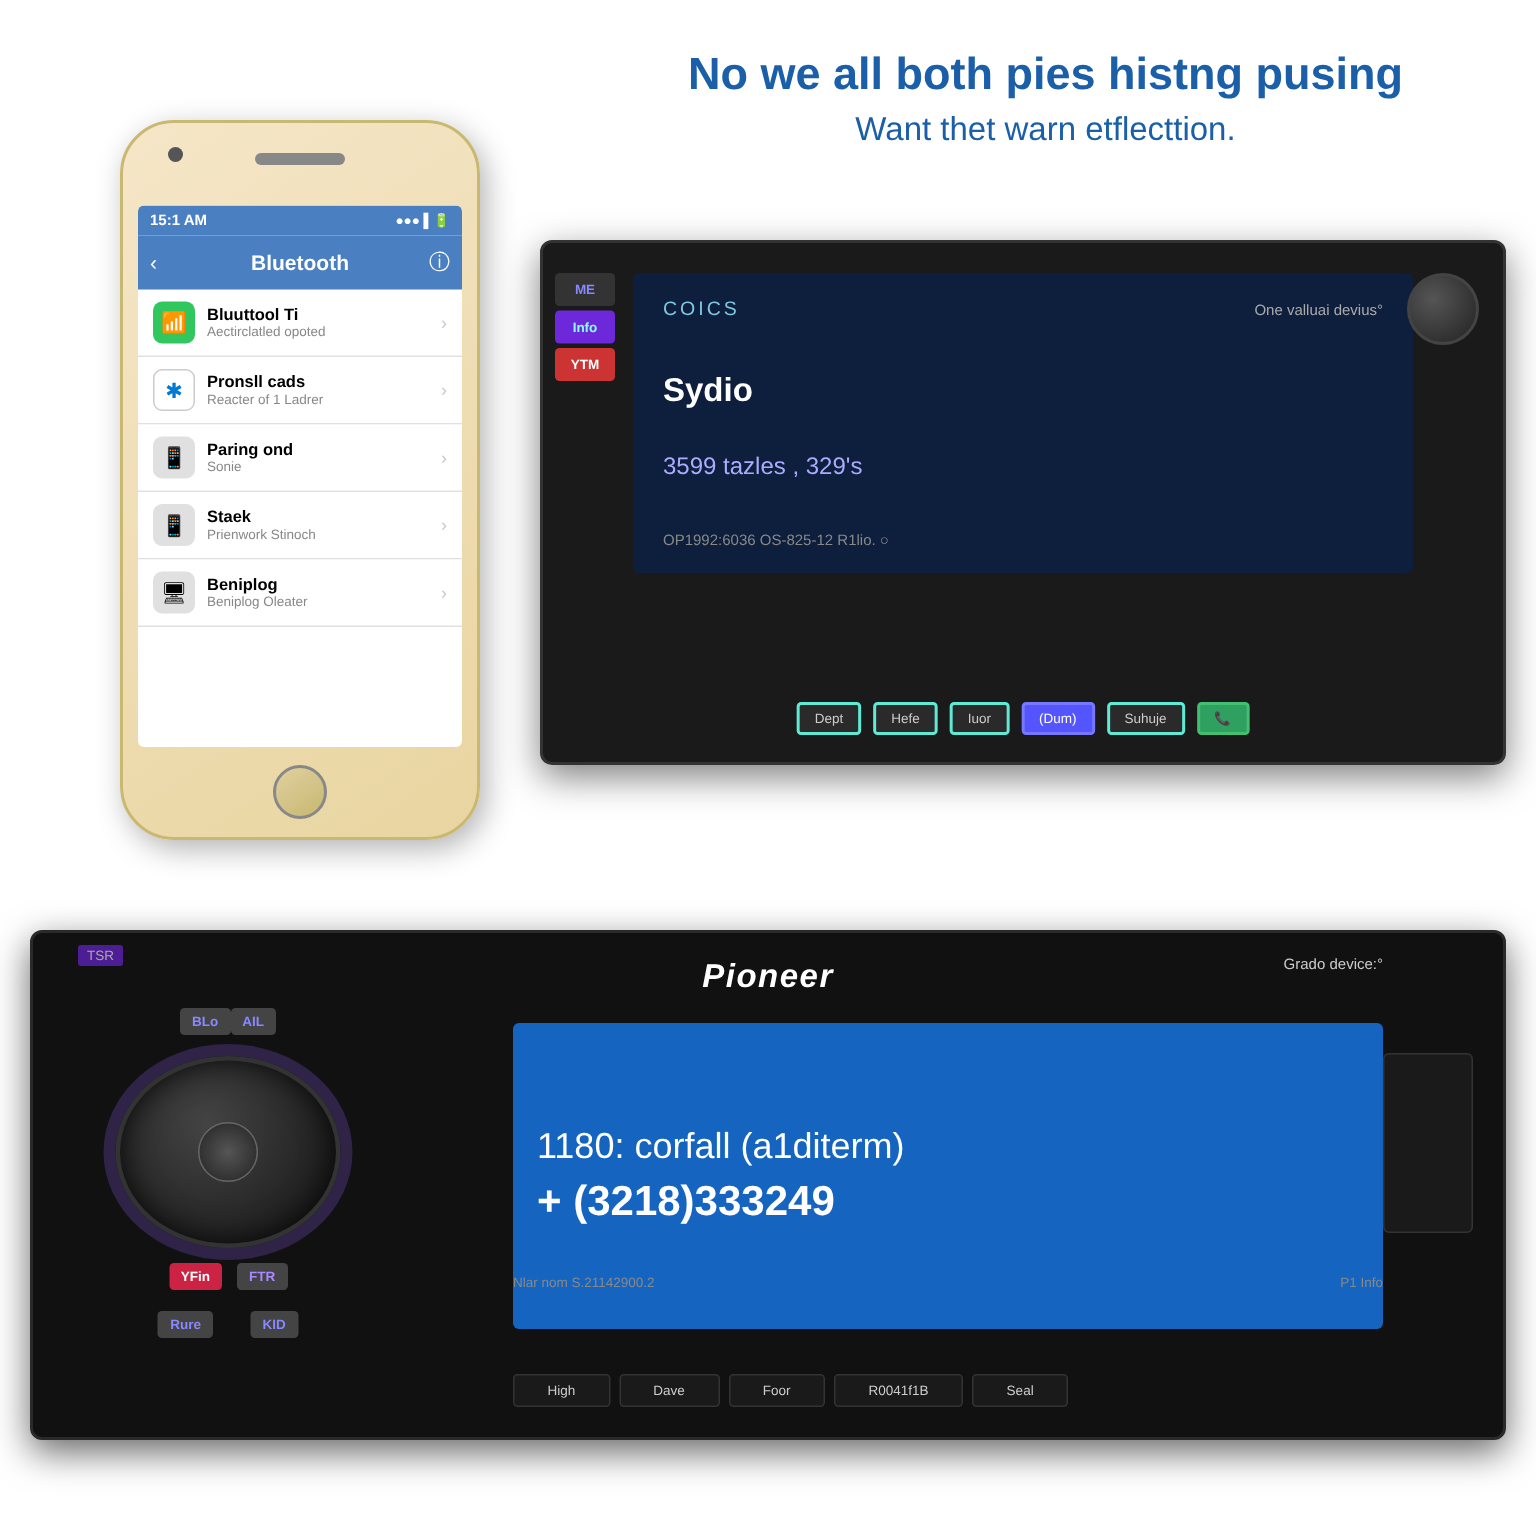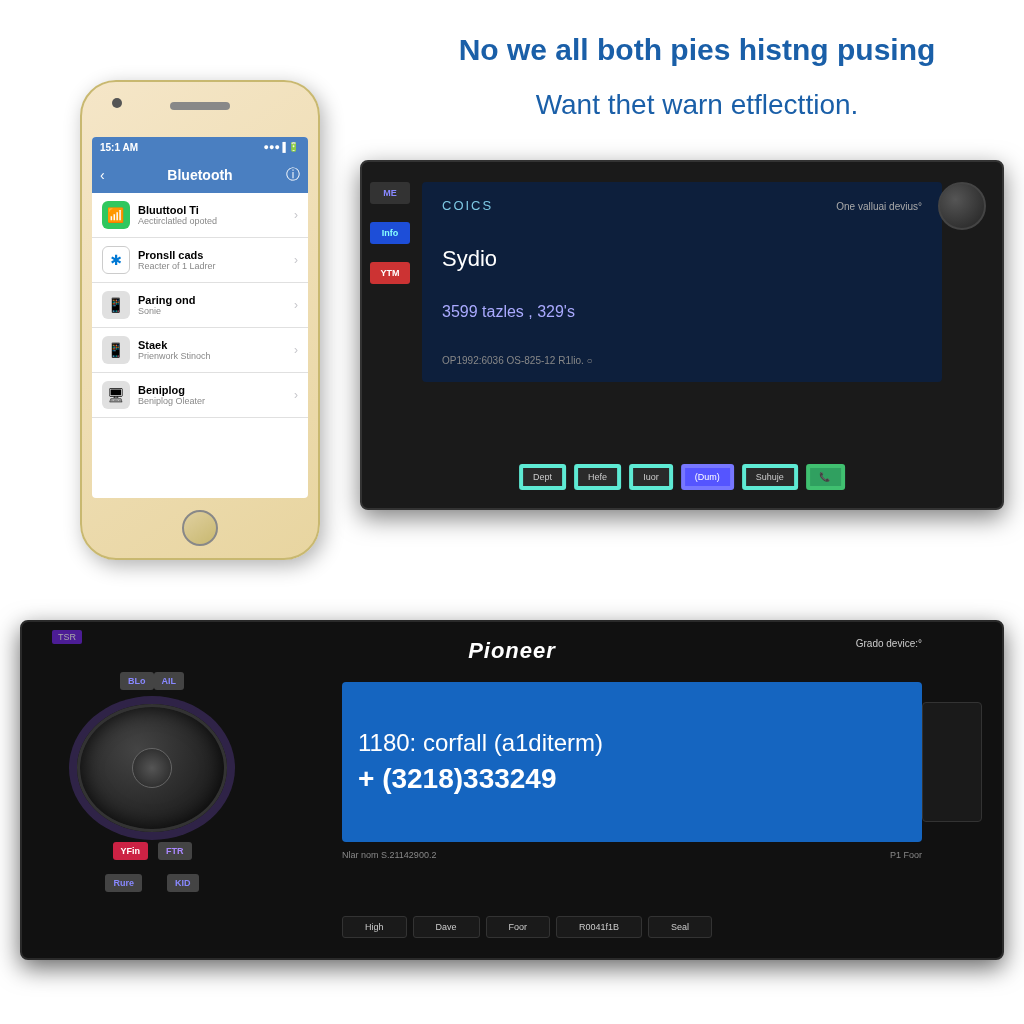--- a/index.html
+++ b/index.html
@@ -20,24 +20,24 @@
       right: 20px;
       text-align: center;
     }
     .header-title {
       font-size: 30px;
       font-weight: 600;
       color: #1a5fa8;
       line-height: 1.3;
     }
     .header-subtitle {
-      font-size: 28px;
+      font-size: 22px;
       color: #1a5fa8;
       font-weight: 400;
-      margin-top: 20px;
+      margin-top: 4px;
     }
 
     
     .phone-container {
       position: absolute;
       top: 80px;
       left: 80px;
       width: 240px;
       height: 480px;
       z-index: 10;
@@ -211,21 +211,21 @@
     }
     .radio-top-device {
       color: #aaa;
       font-size: 10px;
       text-align: right;
       margin-bottom: 8px;
     }
     .radio-top-song {
       color: #ffffff;
       font-size: 22px;
-      font-weight: 400;
+      font-weight: 700;
     }
     .radio-top-info {
       color: #aaaaff;
       font-size: 16px;
       margin-top: 4px;
     }
     .radio-top-subtitle {
       color: #888;
       font-size: 10px;
       margin-top: 8px;
@@ -233,21 +233,21 @@
     .radio-top-buttons {
       position: absolute;
       bottom: 18px;
       left: 50%;
       transform: translateX(-50%);
       display: flex;
       gap: 8px;
     }
     .radio-btn {
       background: #2a2a2a;
-      border: 4px solid #5eead4;
+      border: 2px solid #5eead4;
       color: #ccc;
       padding: 4px 10px;
       border-radius: 3px;
       font-size: 9px;
       cursor: pointer;
     }
     .radio-btn-active {
       background: #5555ff;
       border-color: #7777ff;
       color: #fff;
@@ -261,36 +261,36 @@
       background: radial-gradient(circle at 35% 35%, #555, #222);
       border-radius: 50%;
       border: 2px solid #444;
     }
     .radio-top-left-buttons {
       position: absolute;
       left: 8px;
       top: 20px;
       display: flex;
       flex-direction: column;
-      gap: 18px;
+      gap: 3px;
     }
     .left-btn {
       width: 40px;
       height: 22px;
       border-radius: 3px;
       display: flex;
       align-items: center;
       justify-content: center;
       font-size: 9px;
       font-weight: 700;
       color: #fff;
       cursor: pointer;
     }
     .btn-me { background: #333; color: #8888ff; }
-    .btn-info { background: #1d4ed8; color: #88ffff; }
+    .btn-info { background: #6d28d9; color: #88ffff; }
     .btn-ytm { background: #cc3333; }
 
     
     .car-radio-bottom {
       position: absolute;
       top: 620px;
       left: 20px;
       right: 20px;
       height: 340px;
       background: #111;
@@ -315,21 +315,21 @@
       top: 16px;
       right: 80px;
       color: #ccc;
       font-size: 10px;
     }
     .radio-bottom-screen {
       position: absolute;
       top: 60px;
       left: 320px;
       right: 80px;
-      height: 160px;
+      height: 204px;
       background: #1565c0;
       border-radius: 4px;
       padding: 14px 16px;
       display: flex;
       flex-direction: column;
       justify-content: center;
     }
     .screen-call-name {
       color: #fff;
       font-size: 24px;
@@ -572,21 +572,21 @@
     </div>
   </div>
 
   <div class="radio-bottom-screen">
     <div class="screen-call-name">1180: corfall (a1diterm)</div>
     <div class="screen-call-number">+ (3218)333249</div>
   </div>
 
   <div class="radio-bottom-subtitle">
     <span>Nlar nom   S.21142900.2</span>
-    <span>P1 Foor</span>
+    <span>P1 Info</span>
   </div>
 
   <div class="radio-bottom-buttons">
     <div class="radio-bottom-btn">High</div>
     <div class="radio-bottom-btn">Dave</div>
     <div class="radio-bottom-btn">Foor</div>
     <div class="radio-bottom-btn">R0041f1B</div>
     <div class="radio-bottom-btn">Seal</div>
   </div>
 

